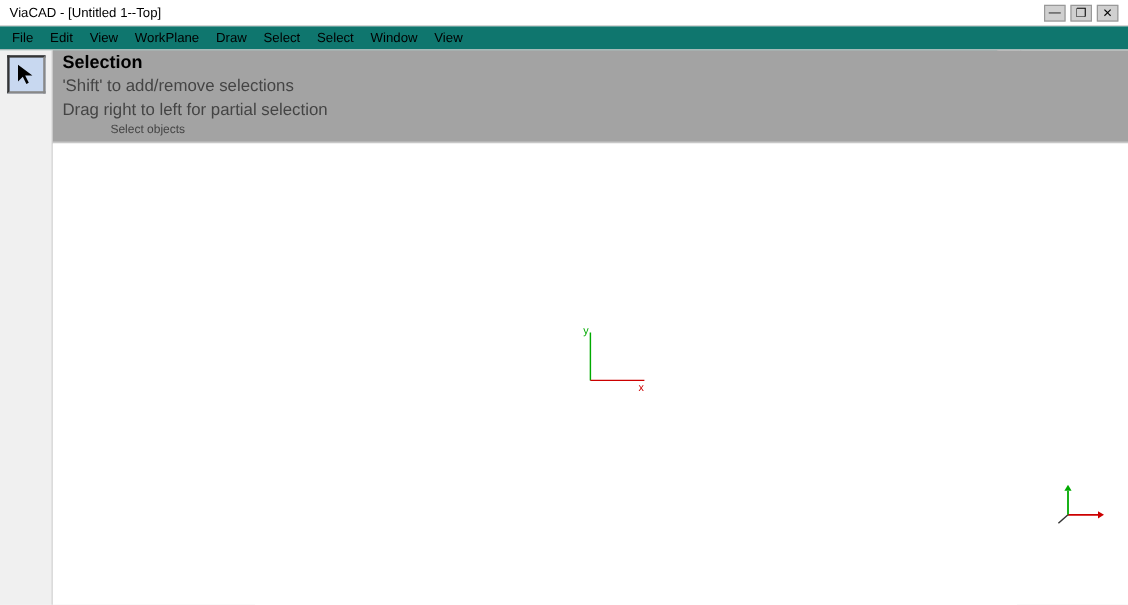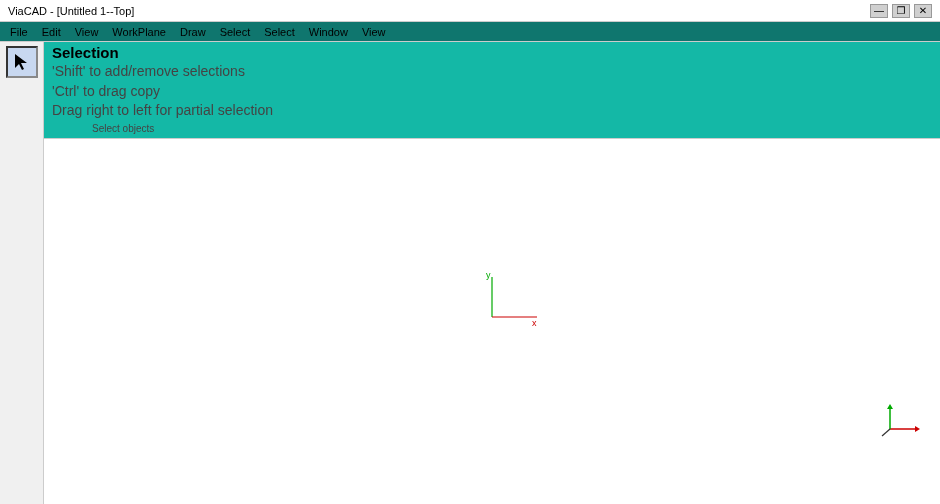--- a/index.html
+++ b/index.html
@@ -92,21 +92,21 @@
       cursor: pointer;
       font-size: 14px;
     }
     .tool-btn.active {
       background: #c8d8f0;
       border: 2px inset #888;
     }
 
     
     #info-panel {
-      background: #14b8a6;
+      background: #a3a3a3;
       border-bottom: 1px solid #ccc;
       padding: 2px 8px 4px 8px;
       min-width: 300px;
       position: absolute;
       top: 0;
       left: 44px;
       right: 0;
       z-index: 10;
     }
 
@@ -253,21 +253,20 @@
       <svg width="18" height="20" viewBox="0 0 18 20">
         <polygon points="2,2 2,16 6,12 9,18 11,17 8,11 14,11" fill="#000" stroke="none"></polygon>
       </svg>
     </div>
   </div>
 
   <div id="info-panel">
     <div id="info-title">Selection</div>
     <div id="info-hints">
       <div>'Shift' to add/remove selections</div>
-      <div>'Ctrl' to drag copy</div>
       <div>Drag right to left for partial selection</div>
     </div>
     <div id="info-sub">Select objects</div>
   </div>
 
   <div id="info-icons">
     <div class="filter-icon-btn">
       <svg width="10" height="12" viewBox="0 0 10 12">
         <polygon points="1,2 9,2 6,7 6,11 4,11 4,7" fill="#555"></polygon>
       </svg>

